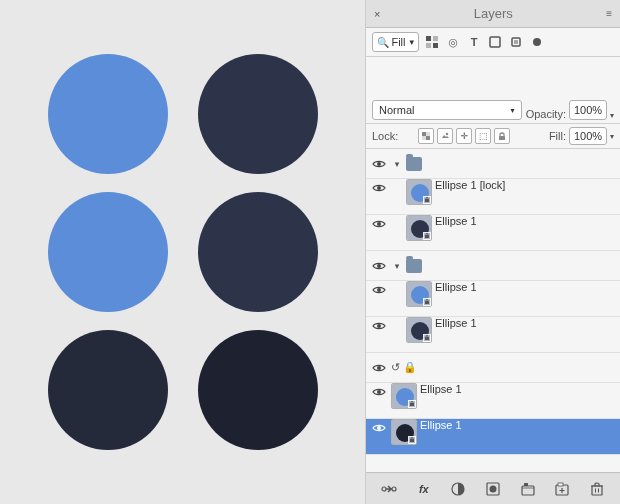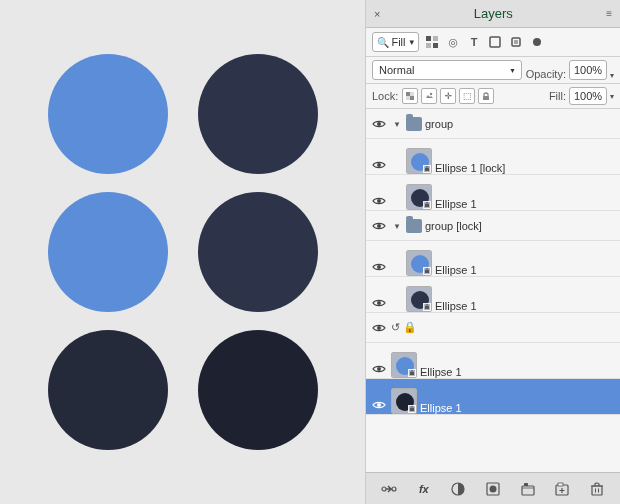--- a/index.html
+++ b/index.html
@@ -55,21 +55,21 @@
       border-bottom: 1px solid #c0c0c0;
       display: flex;
       align-items: center;
       justify-content: space-between;
       padding: 4px 8px;
       height: 28px;
     }
     .panel-title {
       font-size: 13px;
       font-weight: 500;
-      color: #14532d;
+      color: #737373;
     }
     .titlebar-icons {
       display: flex;
       gap: 4px;
       align-items: center;
     }
     .titlebar-icon {
       color: #666;
       font-size: 10px;
       cursor: pointer;
@@ -125,20 +125,21 @@
     }
 
     
     .blend-bar {
       display: flex;
       align-items: center;
       padding: 3px 6px;
       gap: 4px;
       border-bottom: 1px solid #d0d0d0;
       background: #f5f5f5;
+      margin-top: 40px;
     }
     .blend-select {
       display: flex;
       align-items: center;
       background: white;
       border: 1px solid #b0b0b0;
       border-radius: 3px;
       padding: 2px 6px;
       font-size: 11px;
       color: #333;
@@ -172,21 +173,21 @@
       font-size: 8px;
       color: #555;
       cursor: pointer;
     }
 
     
     .lockfill-bar {
       display: flex;
       align-items: center;
       padding: 3px 6px;
-      gap: 4px;
+      gap: 20px;
       border-bottom: 1px solid #d0d0d0;
       background: #f5f5f5;
     }
     .lock-label {
       font-size: 11px;
       color: #555;
     }
     .lock-icons {
       display: flex;
       gap: 3px;
@@ -226,21 +227,21 @@
     
     .layers-list {
       flex: 1;
       overflow-y: auto;
       background: #f5f5f5;
     }
 
     
     .layer-item {
       display: flex;
-      align-items: flex-end;
+      align-items: flex-start;
       height: 36px;
       padding: 0 4px;
       cursor: pointer;
       border-bottom: 1px solid #e0e0e0;
       gap: 3px;
     }
     .layer-item.selected {
       background: #5b8dd9;
       color: white;
     }
@@ -460,21 +461,20 @@
 
     <div class="group-header">
       <div class="eye-icon">
         <svg class="eye-svg" viewBox="0 0 16 10" fill="none">
             <path d="M1 5 C4 1 12 1 15 5 C12 9 4 9 1 5Z" stroke="#444" stroke-width="1.2"></path>
             <circle cx="8" cy="5" r="2.2" fill="#444"></circle>
           </svg>
       </div>
       <div class="expand-arrow">▾</div>
       <div class="folder-icon"></div>
-      <span class="layer-name">group</span>
     </div>
 
     <div class="layer-item">
       <div class="eye-icon">
         <svg class="eye-svg" viewBox="0 0 16 10" fill="none">
             <path d="M1 5 C4 1 12 1 15 5 C12 9 4 9 1 5Z" stroke="#444" stroke-width="1.2"></path>
             <circle cx="8" cy="5" r="2.2" fill="#444"></circle>
           </svg>
       </div>
       <div class="indent"></div>
@@ -514,21 +514,20 @@
 
     <div class="group-header">
       <div class="eye-icon">
         <svg class="eye-svg" viewBox="0 0 16 10" fill="none">
             <path d="M1 5 C4 1 12 1 15 5 C12 9 4 9 1 5Z" stroke="#444" stroke-width="1.2"></path>
             <circle cx="8" cy="5" r="2.2" fill="#444"></circle>
           </svg>
       </div>
       <div class="expand-arrow">▾</div>
       <div class="folder-icon"></div>
-      <span class="layer-name">group [lock]</span>
     </div>
 
     <div class="layer-item">
       <div class="eye-icon">
         <svg class="eye-svg" viewBox="0 0 16 10" fill="none">
             <path d="M1 5 C4 1 12 1 15 5 C12 9 4 9 1 5Z" stroke="#444" stroke-width="1.2"></path>
             <circle cx="8" cy="5" r="2.2" fill="#444"></circle>
           </svg>
       </div>
       <div class="indent"></div>

